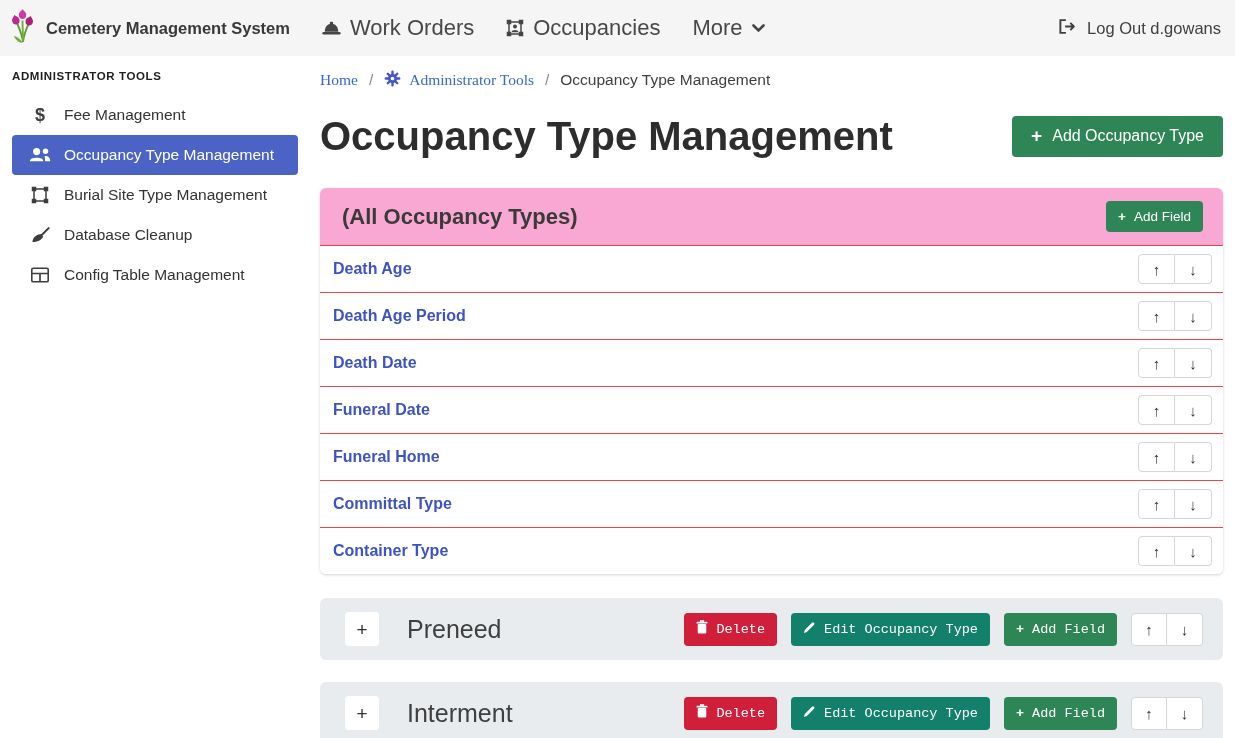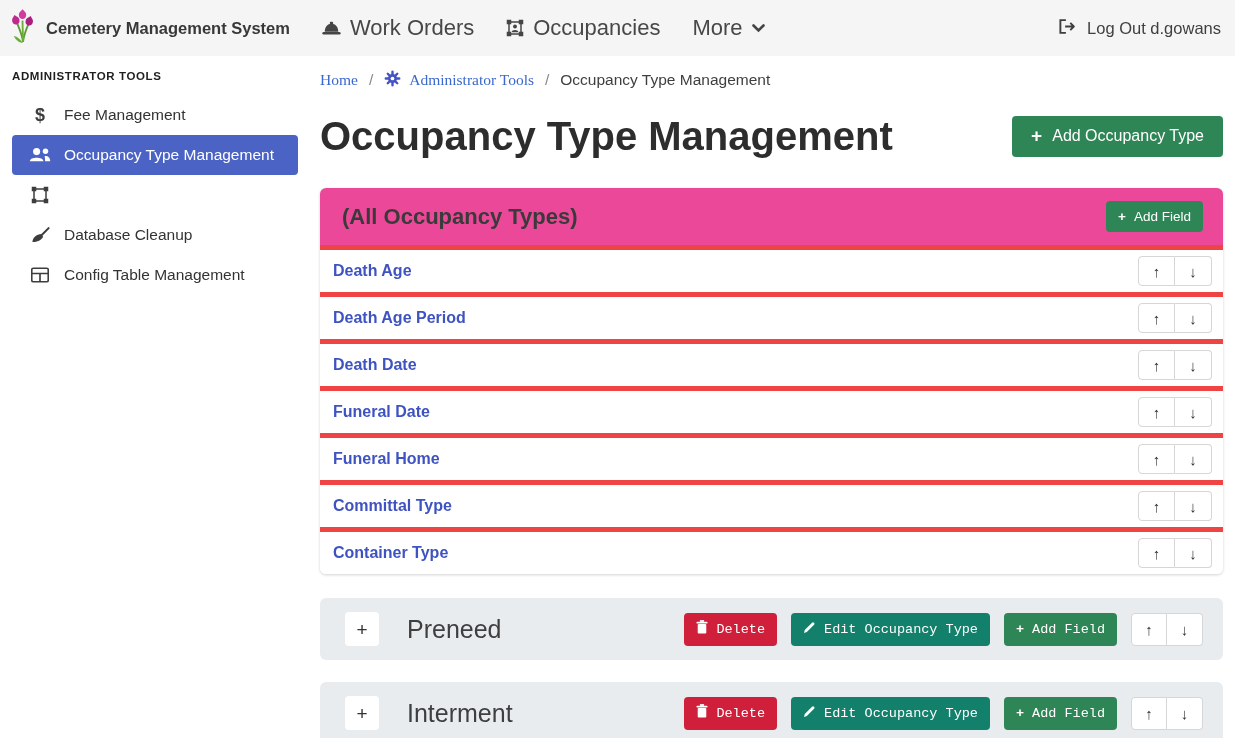--- a/index.html
+++ b/index.html
@@ -45,29 +45,29 @@
   .title-row { display:flex; justify-content:space-between; align-items:center; margin-top:22px; }
   .page-title { font-size:40px; font-weight:600; color:#2d2d2d; line-height:1.2; }
   .btn { border:none; border-radius:4px; color:#fff; display:inline-flex;
     align-items:center; gap:8px; }
   .btn .plus { font-weight:700; }
   .btn-add-type { background:#2e8555; font-size:16px; height:41px; padding:0 19px; gap:10px; }
   .btn-add-type .plus { font-size:19px; }
 
   
   .card { margin-top:28px; border-radius:6px; box-shadow:0 1px 3px rgba(0,0,0,.18); }
-  .card-header { background:#ec4899; height:57px; border-radius:6px 6px 0 0;
+  .card-header { background:#f9a8d4; height:57px; border-radius:6px 6px 0 0;
     display:flex; align-items:center; justify-content:space-between; padding:0 20px 0 22px; }
   .card-title { font-size:22px; font-weight:600; color:#3a3a3a; }
   .btn-sm { font-size:13.5px; height:31px; padding:0 12px; }
   .btn-green { background:#2e8555; }
   .btn-teal { background:#12806b; }
   .btn-red { background:#d01f3b; }
   .field-row { height:47px; background:#fff; display:flex; align-items:center;
-    justify-content:space-between; padding:0 11px 0 13px; border-top:5px solid #ef4444; }
+    justify-content:space-between; padding:0 11px 0 13px; border-top:1px solid #ef4444; }
   .field-row:first-of-type { border-top:none; }
   .field-row:last-of-type { border-radius:0 0 6px 6px; }
   .field-link { color:#3e53c1; font-weight:700; font-size:16px; cursor:pointer; }
   .updown { display:flex; }
   .updown button { width:37px; height:30px; background:#fff; border:1px solid #d6d6d6;
     color:#333; font-size:15px; line-height:1; }
   .updown button:first-child { border-radius:4px 0 0 4px; }
   .updown button:last-child { border-radius:0 4px 4px 0; border-left:none; }
 
   
@@ -179,20 +179,21 @@
         <svg width="18" height="18" viewBox="0 0 24 24">
           <rect x="4" y="4" width="16" height="16" fill="none" stroke="#3d3d3d" stroke-width="2"></rect>
           <g fill="#3d3d3d">
             <rect x="1" y="1" width="6" height="6"></rect>
               <rect x="17" y="1" width="6" height="6"></rect>
             <rect x="1" y="17" width="6" height="6"></rect>
               <rect x="17" y="17" width="6" height="6"></rect>
           </g>
         </svg>
       </span>
+      <span>Burial Site Type Management</span>
     </div>
 
     <div class="side-item">
       <span class="sicon">
         <svg width="19" height="17" viewBox="0 0 24 22">
           <path d="M22.5 1.5 L13 11" stroke="#3d3d3d" stroke-width="2.6" stroke-linecap="round"></path>
           <path d="M12 9 L15.5 12.5 C13 17 8 19.5 1.5 19.5 C2 13.5 6 10.5 12 9 Z" fill="#3d3d3d"></path>
         </svg>
       </span>
       <span>Database Cleanup</span>

